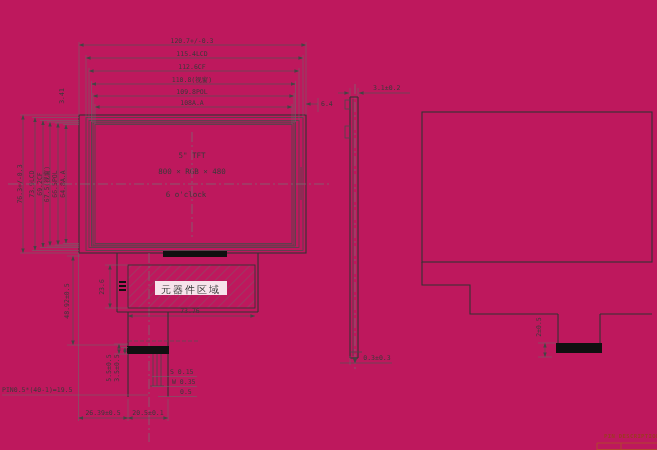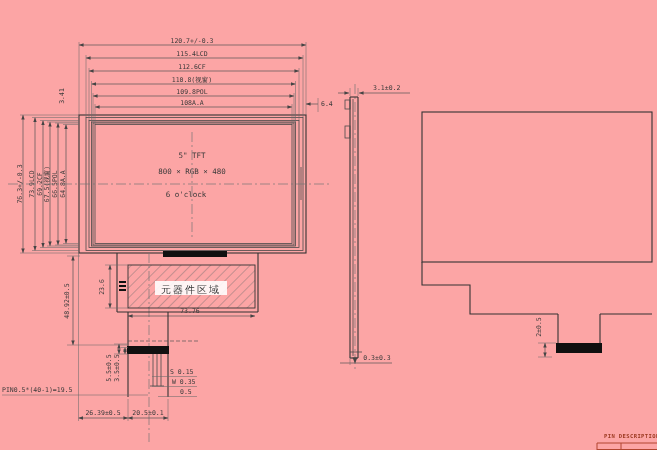--- a/index.html
+++ b/index.html
@@ -1,16 +1,16 @@
 <!DOCTYPE html>
 <html><head>
 <meta charset="utf-8">
 <style>
   html,body{margin:0;padding:0;background:#e8e8e8;}
-  .stage{width:657px;height:450px;background:#fca5a5;position:relative;overflow:hidden;
+  .stage{width:657px;height:450px;background:#be185d;position:relative;overflow:hidden;
          font-family:"DejaVu Sans Mono", monospace;}
   svg{display:block}
   text{fill:#3a3a3a;font-family:"DejaVu Sans Mono", monospace;}
   .dimtxt{font-size:6.5px;}
   .centertxt{font-size:7.5px;}
   .cjk{font-family:"DejaVu Sans", sans-serif;font-size:10px;letter-spacing:2px;}
   .redtxt{font-size:5.5px;font-weight:bold;fill:#9c3a22;letter-spacing:.4px;}
   .outline{stroke:#333;stroke-width:1.1;fill:none;}
   .nest{stroke:#4a4a4a;stroke-width:.8;fill:none;}
   .dim{stroke:#555;stroke-width:.7;fill:none;}

